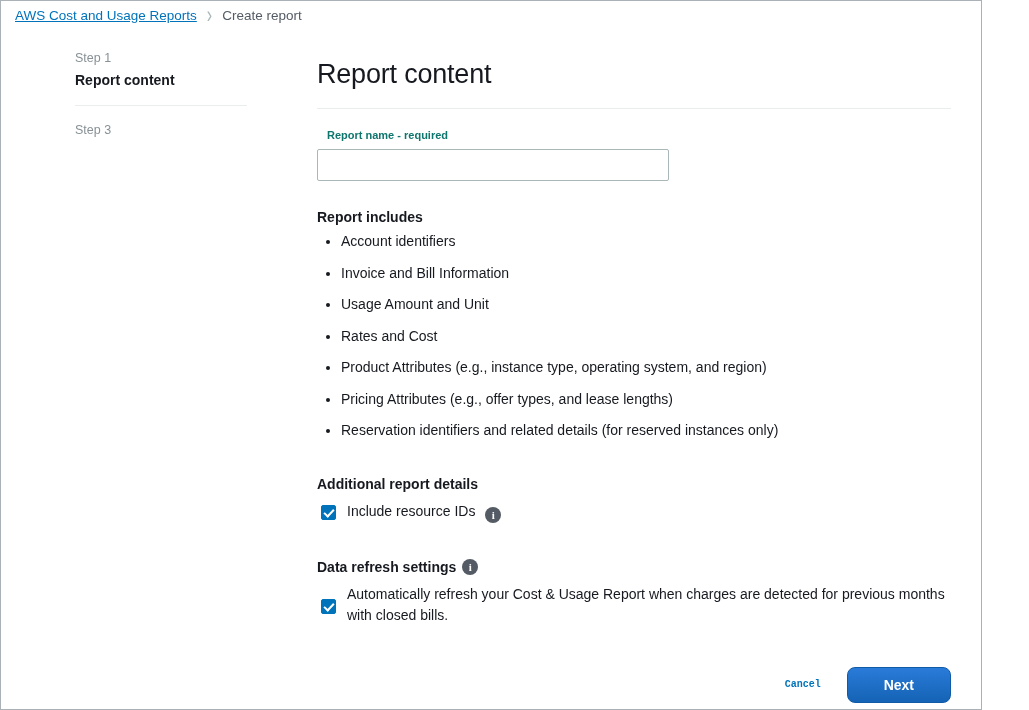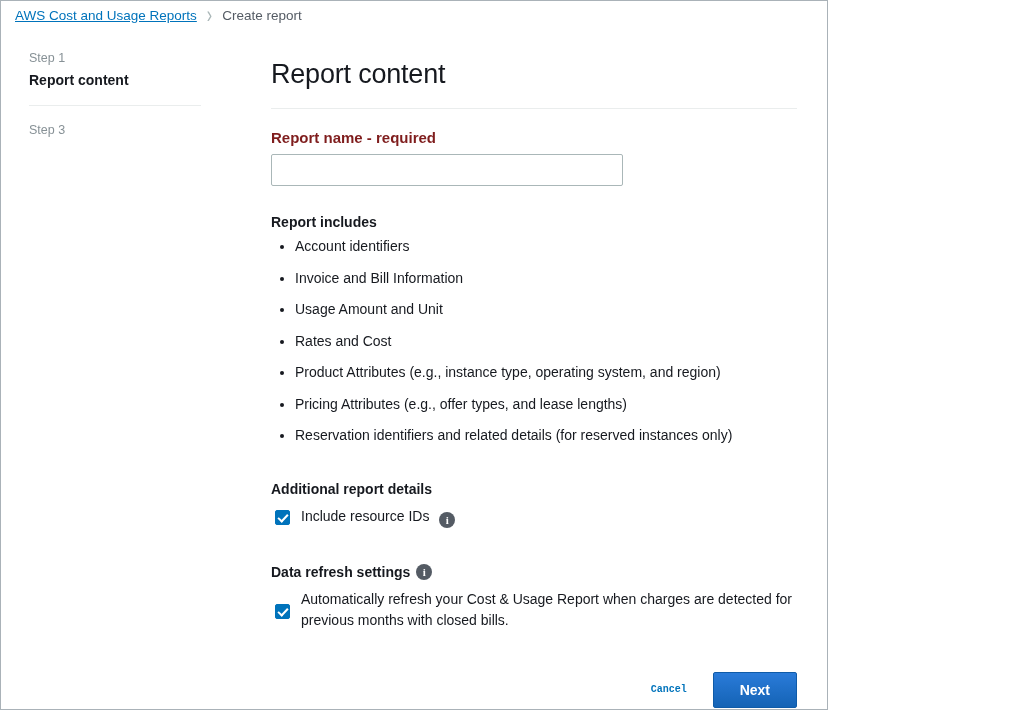--- a/index.html
+++ b/index.html
@@ -5,21 +5,21 @@
   * { box-sizing: border-box; }
   html, body {
     margin: 0; padding: 0;
     width: 1029px; height: 710px;
     background: #ffffff;
     font-family: "Liberation Sans", sans-serif;
     color: #16191f;
   }
   #page {
     position: relative;
-    width: 828px;
+    width: 982px;
     height: 710px;
     background: #ffffff;
     border: 1px solid #aab2b8;
     overflow: hidden;
   }
 
   
   .breadcrumb {
     display: flex;
     align-items: center;
@@ -48,20 +48,21 @@
   .layout {
     display: flex;
     align-items: flex-start;
   }
 
   
   .sidebar {
     width: 200px;
     padding: 22px 0 0 28px;
     flex: 0 0 200px;
+    margin-left: 46px;
   }
   .step {
     padding-bottom: 17px;
     border-bottom: 1px solid #eaeded;
     margin-bottom: 17px;
   }
   .step:last-child { border-bottom: none; }
   .step-num {
     font-size: 12.5px;
     color: #879196;
@@ -84,24 +85,24 @@
   h1.page-title {
     font-size: 27px;
     font-weight: normal;
     color: #16191f;
     margin: 0 0 16px 0;
     padding-bottom: 18px;
     border-bottom: 1px solid #eaeded;
     letter-spacing: -0.2px;
   }
   .field-label {
-    font-size: 15px;
-    font-weight: bold;
-    color: #7f1d1d;
-    margin: 20px 0 8px 0;
+    font-size: 11px;
+    font-weight: bold;
+    color: #0f766e;
+    margin: 20px 0 8px 10px;
   }
   .text-input {
     width: 352px;
     height: 32px;
     border: 1px solid #aab7b8;
     border-radius: 2px;
     padding: 4px 8px;
     font-size: 14px;
     font-family: "Liberation Sans", sans-serif;
     color: #16191f;
@@ -198,25 +199,25 @@
     border: none;
     cursor: pointer;
     padding: 8px 12px;
     margin-right: 14px;
     font-family: Liberation Mono, monospace;
   }
   .btn-primary {
     background: #1a66c4;
     background: linear-gradient(#2a7bd9, #1463b5);
     border: 1px solid #0f5ba8;
-    border-radius: 2px;
+    border-radius: 8px;
     color: #ffffff;
     font-size: 14px;
     font-weight: bold;
-    padding: 9px 26px;
+    padding: 9px 36px;
     cursor: pointer;
     font-family: "Liberation Sans", sans-serif;
   }
 </style>
 </head>
 <body>
 
 <div id="page">
 
   <div class="breadcrumb">

